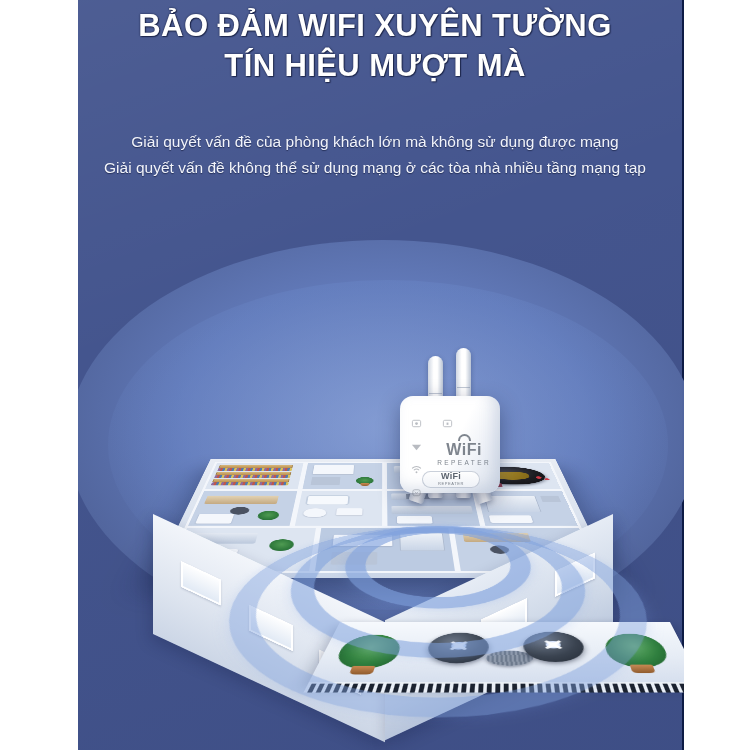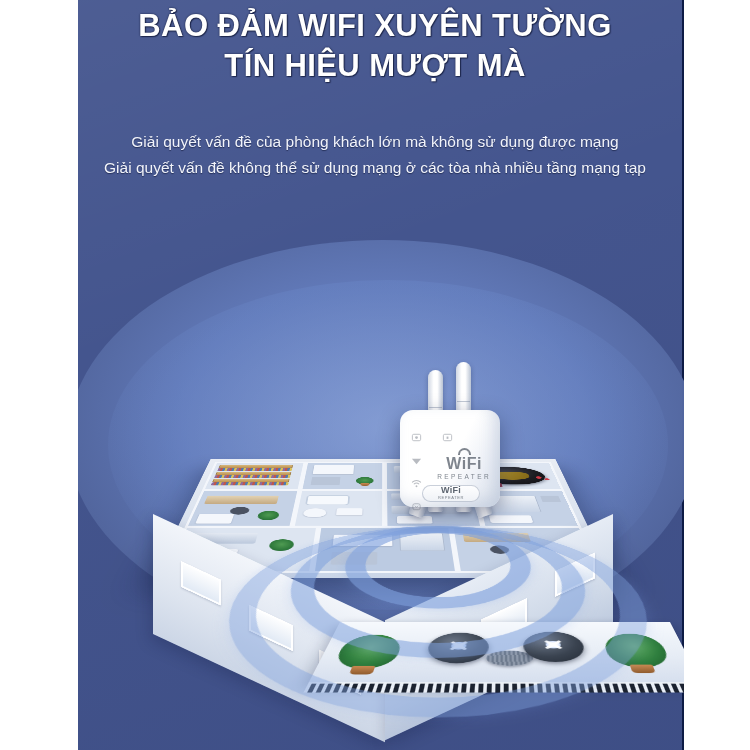--- a/index.html
+++ b/index.html
@@ -160,21 +160,21 @@
     transform: perspective(620px) rotateX(64deg);
     transform-origin:50% 50%;
     opacity:.62;
     box-shadow:0 0 14px rgba(120,155,225,.45);
   }
   .ring.r1 { left:118px; top:120px; width:184px; height:184px; border-width:20px; }
   .ring.r2 { left:66px;  top:84px;  width:288px; height:288px; border-width:22px; opacity:.55; }
   .ring.r3 { left:10px;  top:44px;  width:400px; height:400px; border-width:24px; opacity:.45; }
 
   
-  .device { position:absolute; left:316px; top:192px; width:112px; height:145px; }
+  .device { position:absolute; left:316px; top:178px; width:112px; height:145px; }
 
   .ant {
     position:absolute; width:15px; background:linear-gradient(90deg,#cfd6e2 0%,#ffffff 38%,#ffffff 62%,#b9c3d3 100%);
     border-radius:8px 8px 3px 3px;
     box-shadow:0 2px 5px rgba(15,25,60,.3);
   }
   .ant::after{ content:""; position:absolute; left:1px; right:1px; top:26%; height:1px; background:rgba(120,135,160,.45); }
 
   .body {
     position:absolute; left:6px; top:48px; width:100px; height:97px;

